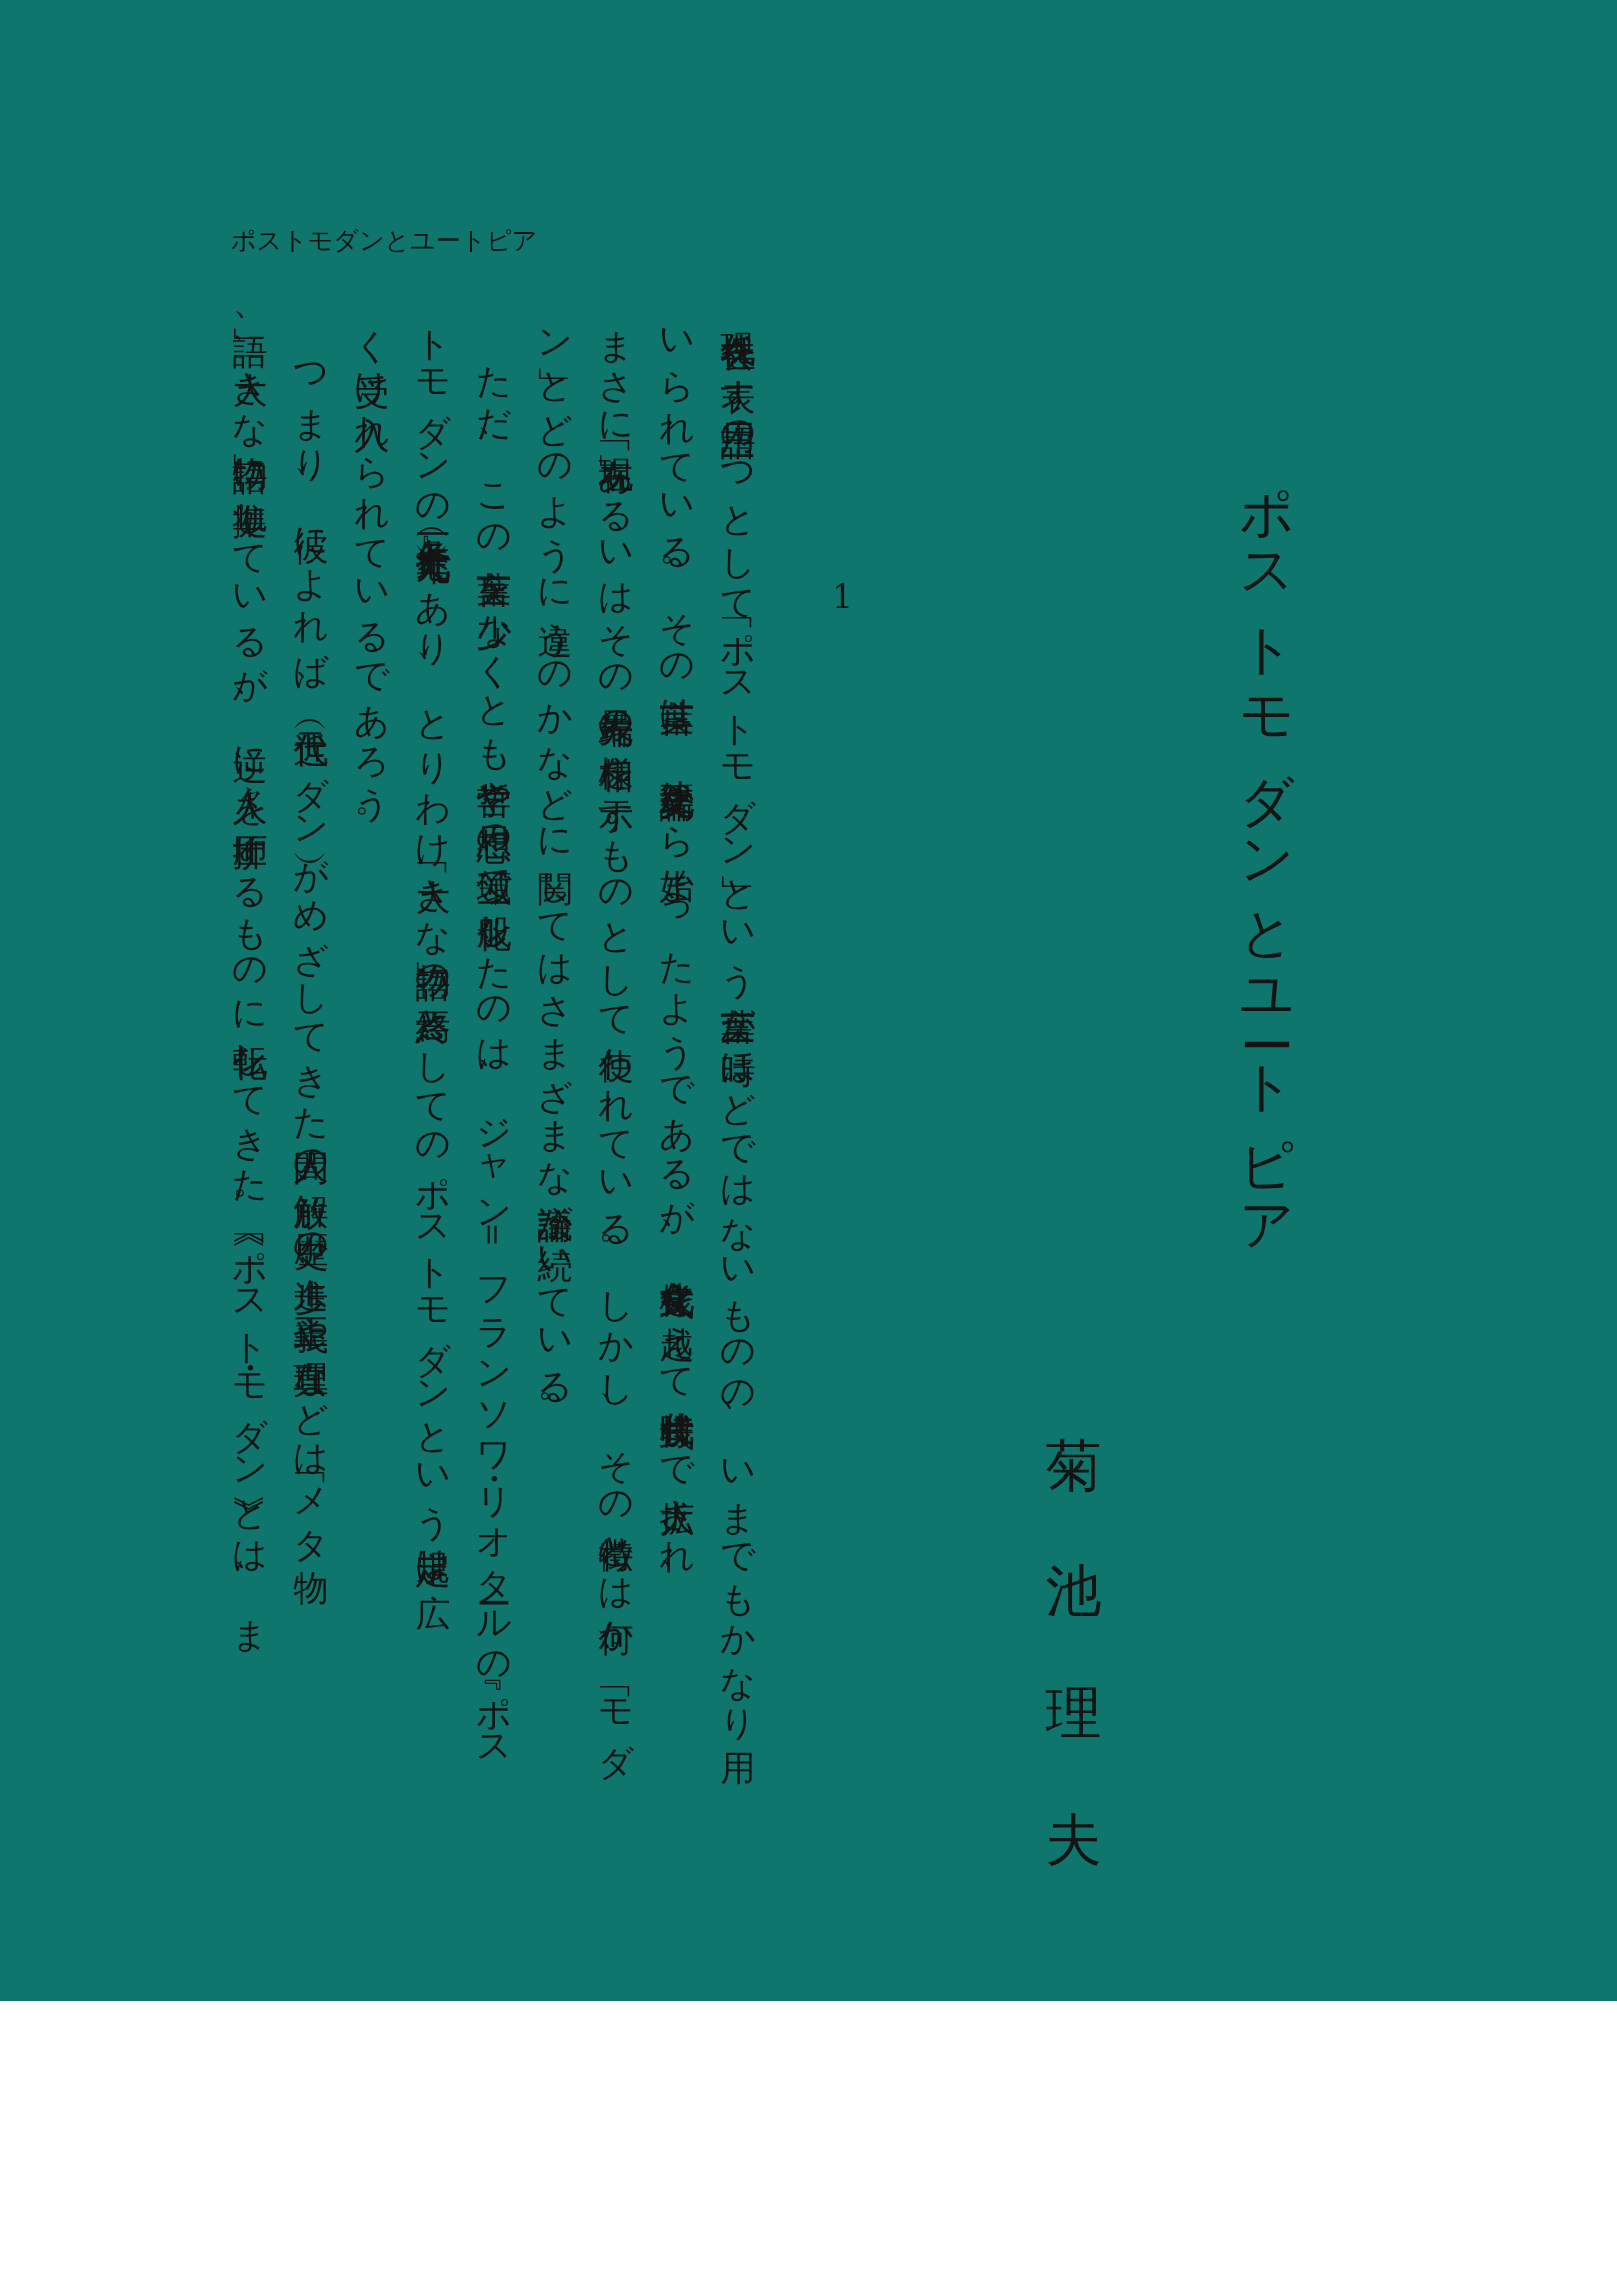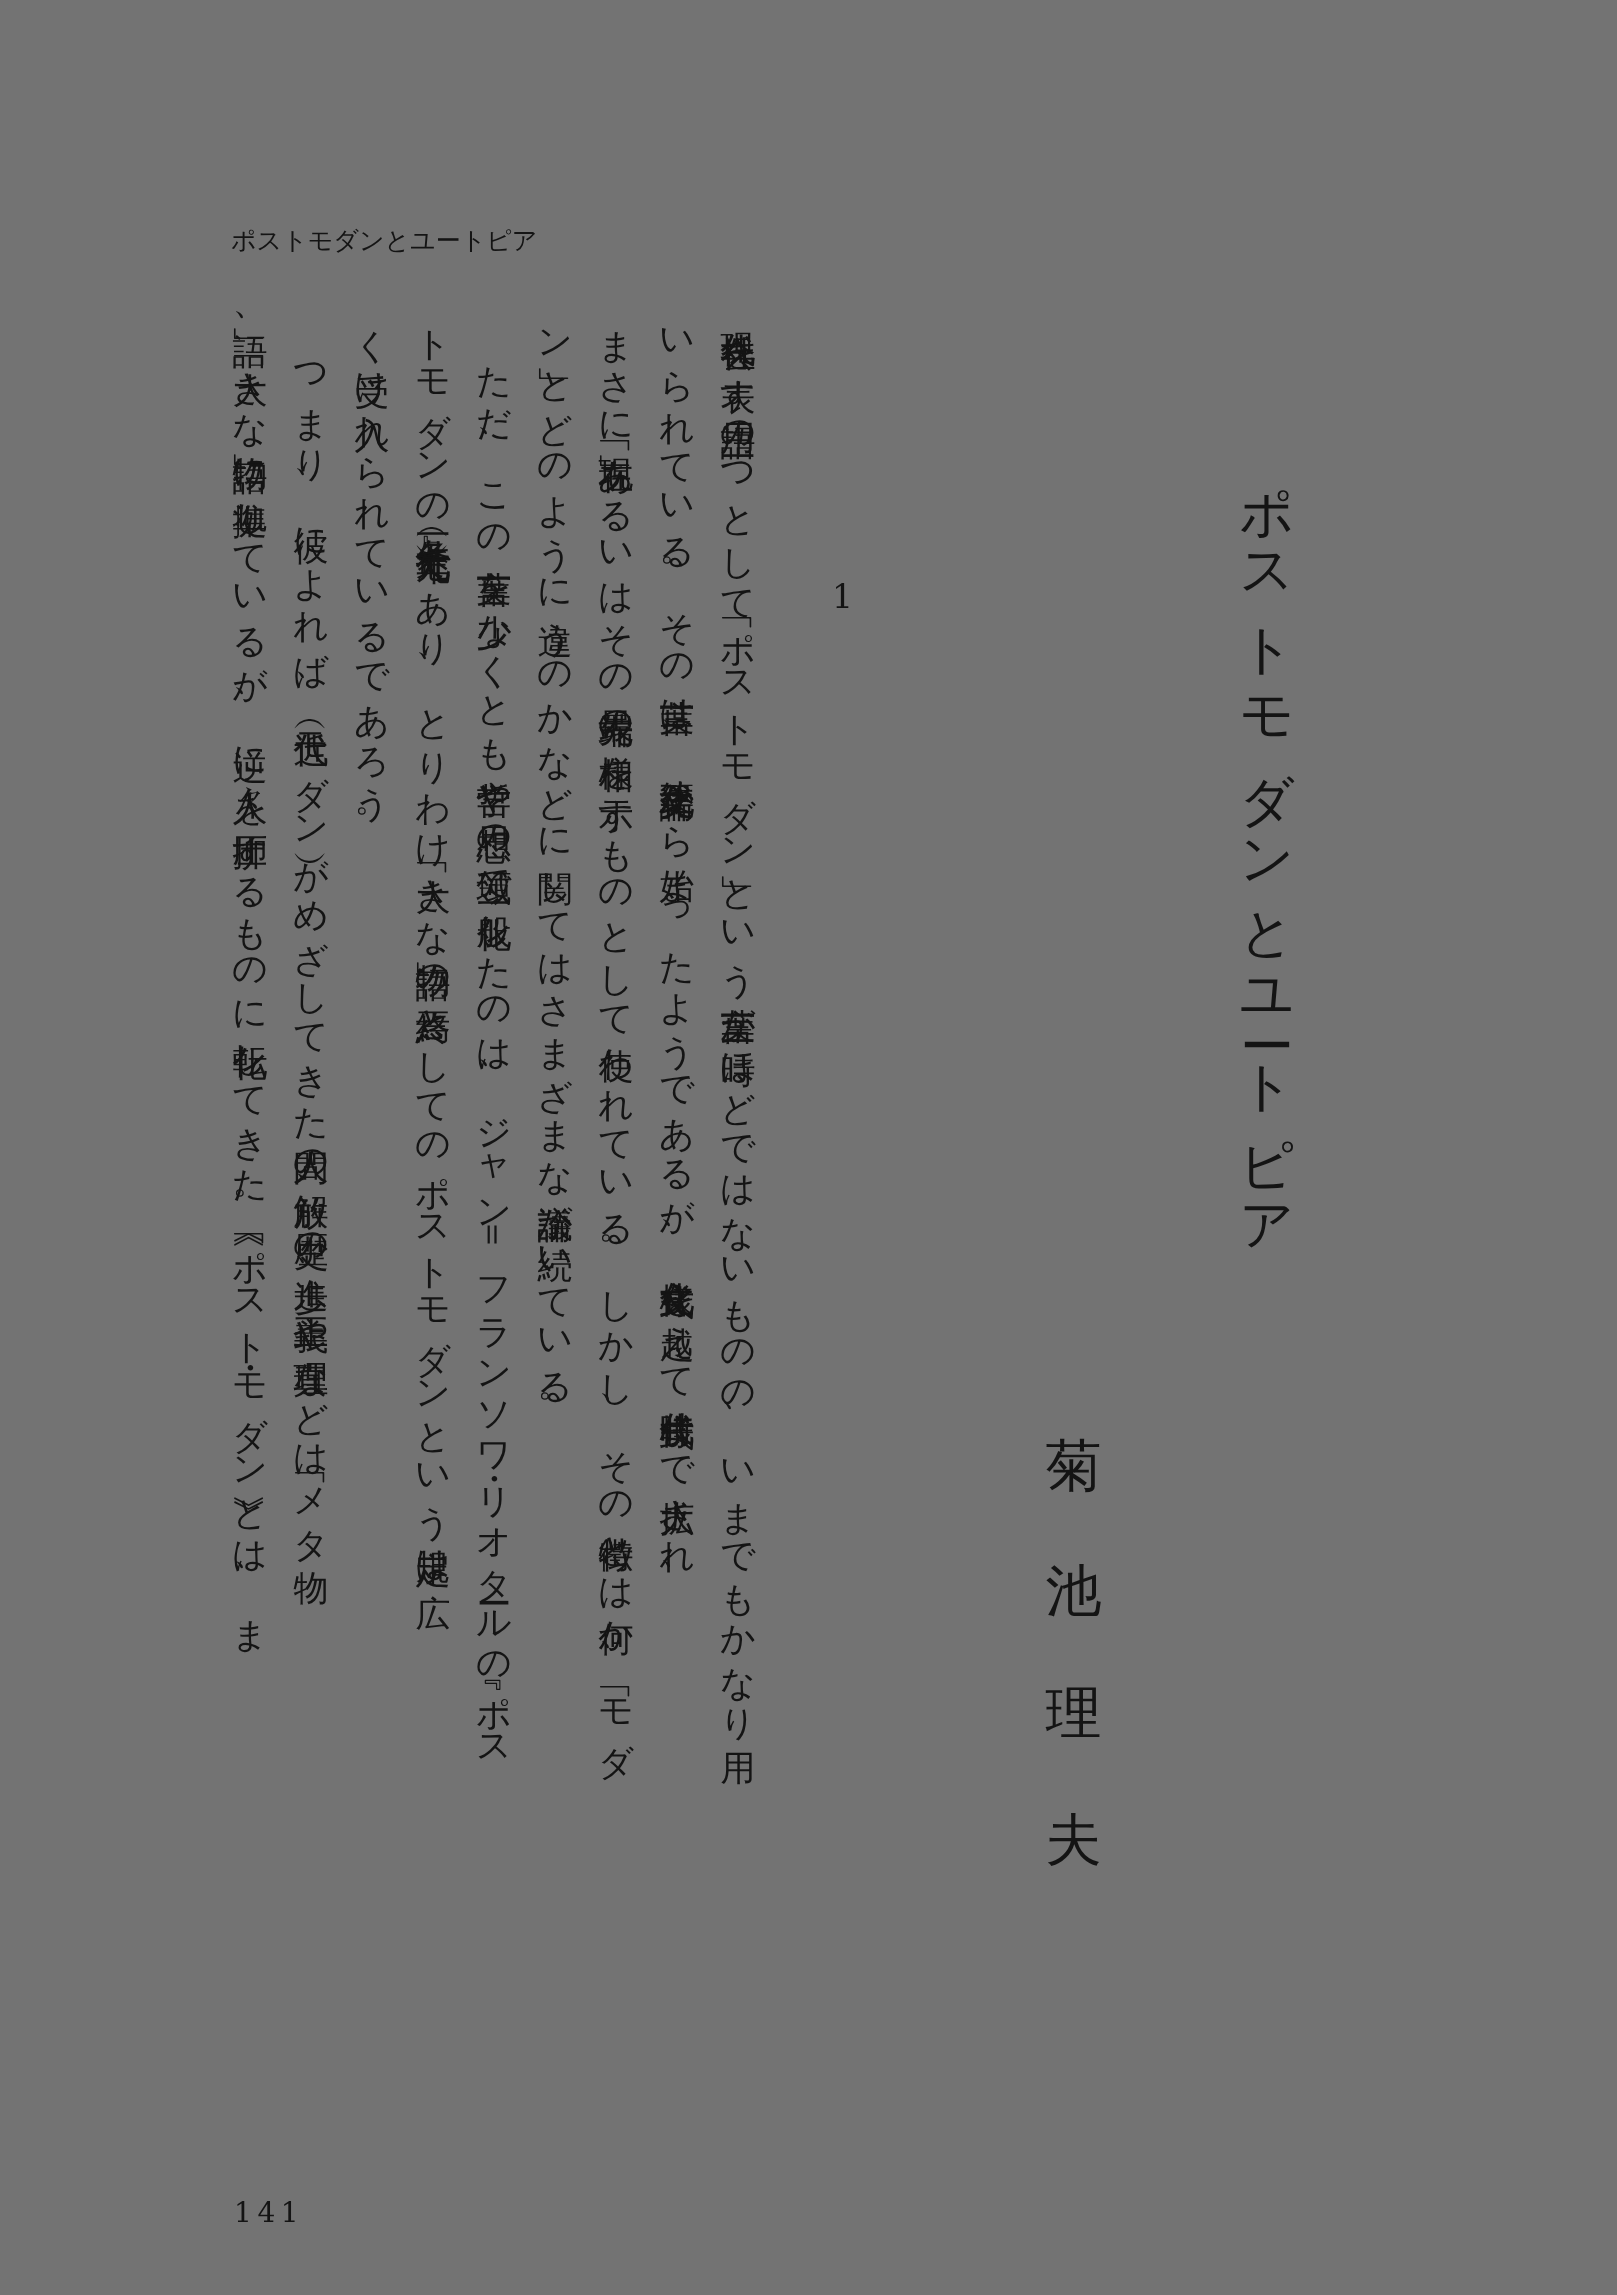--- a/index.html
+++ b/index.html
@@ -7,22 +7,22 @@
     padding: 0;
     background: #ffffff;
   }
   body {
     font-family: "DejaVu Serif", "Liberation Serif", serif;
     color: #141414;
   }
   .page {
     position: relative;
     width: 1617px;
-    height: 2295px;
-    background: #737373;
+    height: 2001px;
+    background: #0f766e;
     overflow: hidden;
   }
 
   
   .running-head {
     position: absolute;
     left: 231px;
     top: 224px;
     font-size: 25px;
     letter-spacing: 0px;

